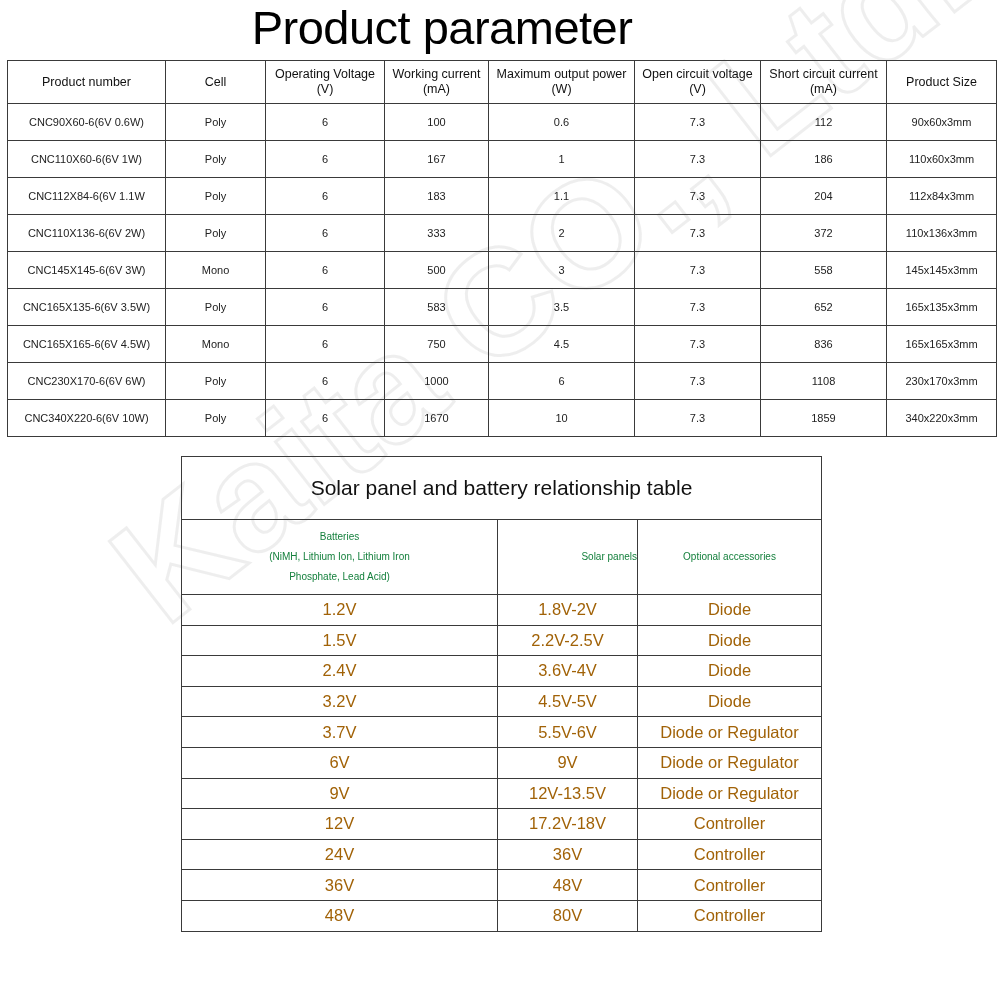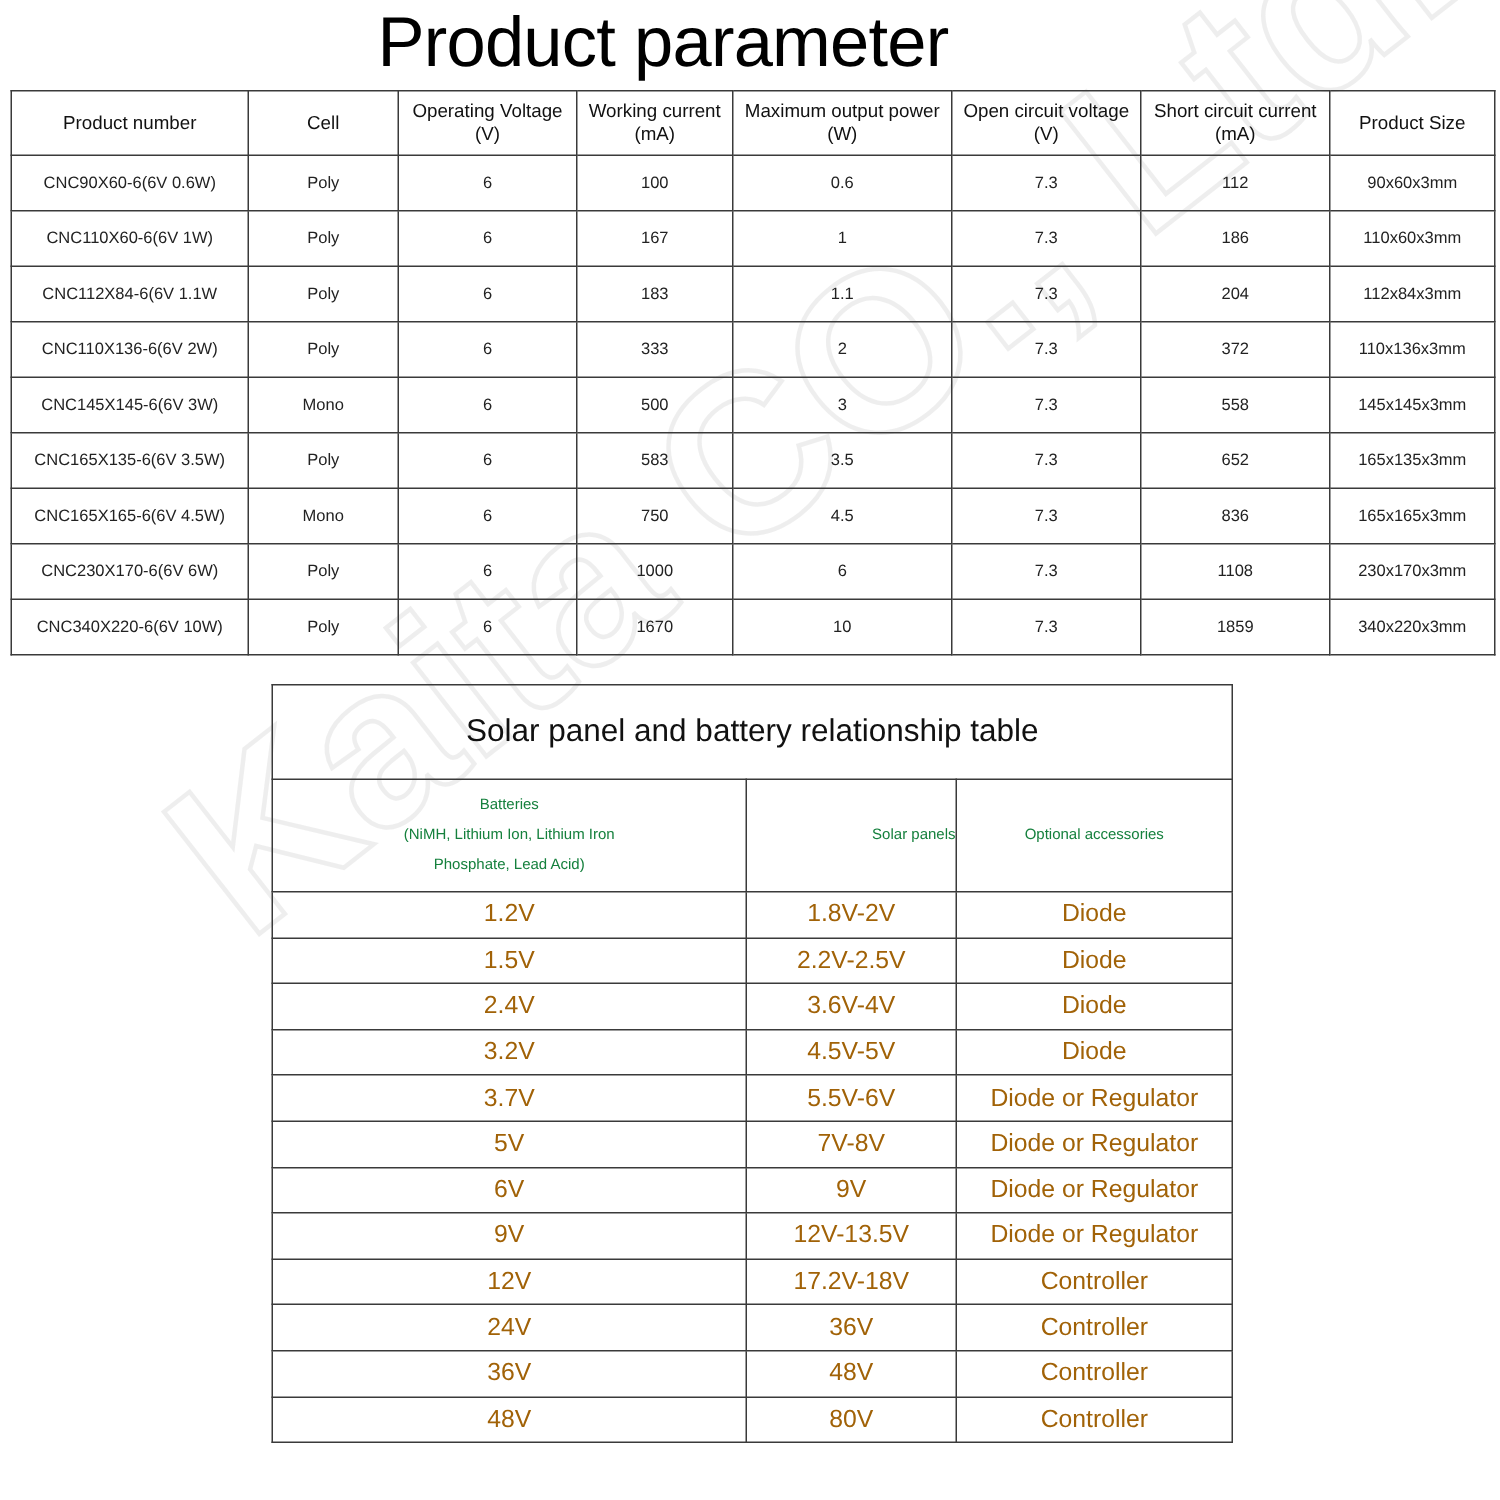--- a/index.html
+++ b/index.html
@@ -183,25 +183,20 @@
         <td>3.2V</td>
         <td>4.5V-5V</td>
         <td>Diode</td>
       </tr>
       <tr>
         <td>3.7V</td>
         <td>5.5V-6V</td>
         <td>Diode or Regulator</td>
       </tr>
       <tr>
-        <td>5V</td>
-        <td>7V-8V</td>
-        <td>Diode or Regulator</td>
-      </tr>
-      <tr>
         <td>6V</td>
         <td>9V</td>
         <td>Diode or Regulator</td>
       </tr>
       <tr>
         <td>9V</td>
         <td>12V-13.5V</td>
         <td>Diode or Regulator</td>
       </tr>
       <tr>

